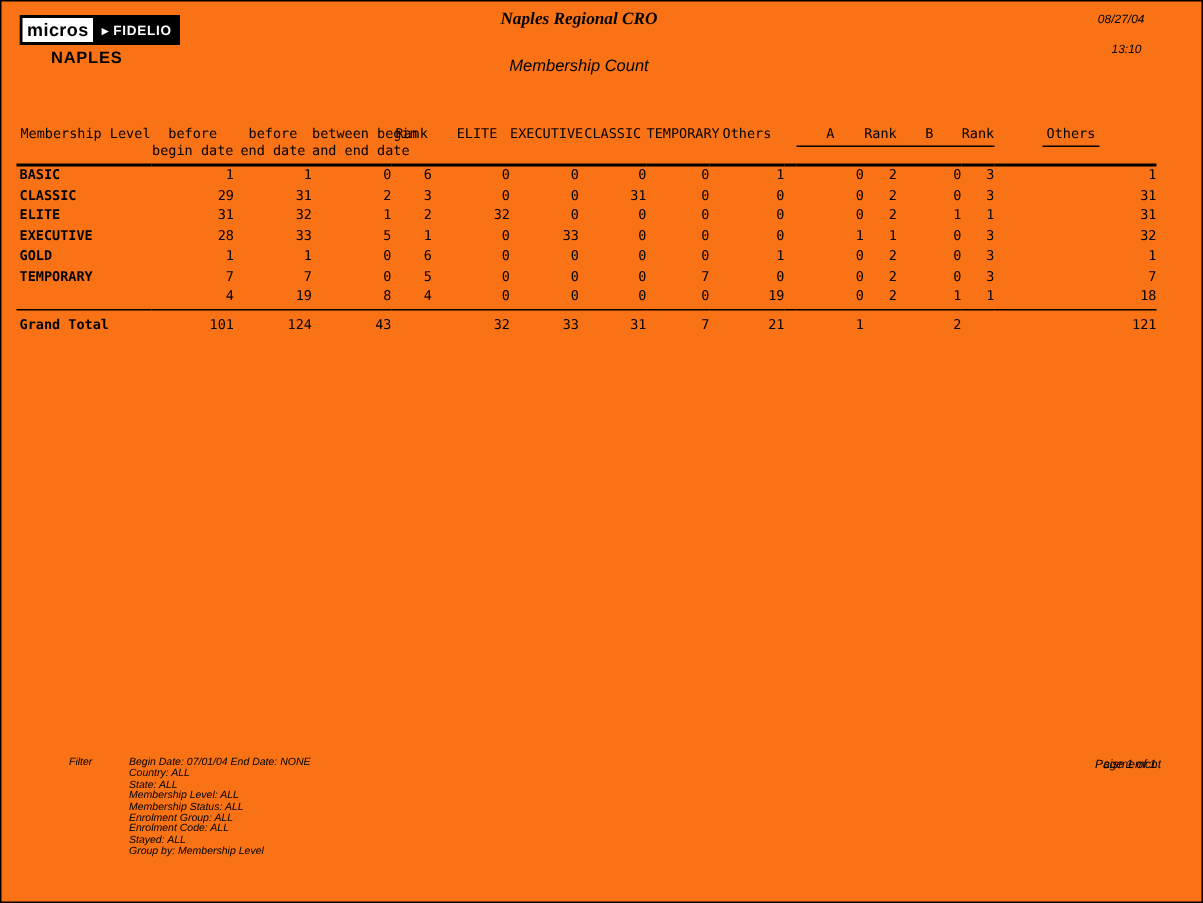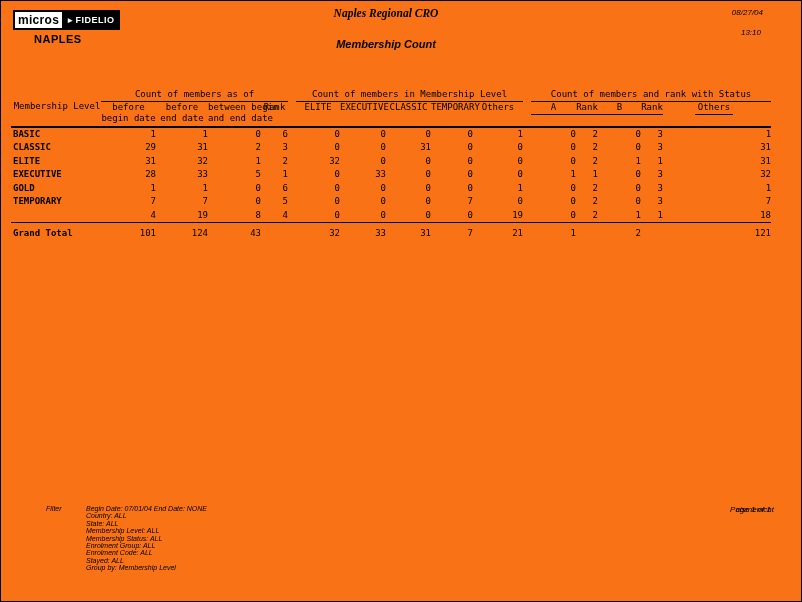--- a/index.html
+++ b/index.html
@@ -9,21 +9,21 @@
   
   .logo{position:absolute;left:12px;top:9px;display:flex;height:20px;align-items:stretch;}
   .logo-micros{background:#fff;border:2px solid #000;display:flex;align-items:center;
                font-weight:bold;font-size:12px;padding:0 3px;letter-spacing:.3px;}
   .logo-fidelio{background:#000;color:#fff;display:flex;align-items:center;
                 font-weight:bold;font-size:9px;padding:0 5px 0 2px;letter-spacing:.5px;}
   .logo-arrow{color:#fff;font-size:8px;margin-right:1px;}
   .property{position:absolute;left:33px;top:32px;font-weight:bold;font-size:11px;letter-spacing:.5px;white-space:nowrap;}
   .title{position:absolute;left:0;right:30px;top:6px;text-align:center;font-weight:bold;
          font-style:italic;font-size:11.5px;white-space:nowrap;font-family:Liberation Serif, serif;}
-  .subtitle{position:absolute;left:0;right:30px;top:37px;text-align:center;font-weight:bold;
+  .subtitle{position:absolute;left:0;right:30px;top:37px;text-align:center;font-weight:normal;
             font-style:italic;font-size:11px;white-space:nowrap;}
   .pdate{position:absolute;right:38px;top:7px;font-size:8px;font-style:italic;white-space:nowrap;}
   .ptime{position:absolute;right:40px;top:27px;font-size:8px;font-style:italic;white-space:nowrap;}
 
   
   .report-table{position:absolute;left:10px;top:84px;border-collapse:collapse;table-layout:fixed;
                 width:760px;font-family:"DejaVu Sans Mono",monospace;font-size:9px;}
   .report-table td{padding:0;white-space:nowrap;overflow:visible;}
   tr.group-row{height:16px;}
   tr.group-row td{vertical-align:bottom;}
@@ -81,28 +81,20 @@
         <col style="width:42px">
         <col style="width:50px">
       <col style="width:8px">
       <col style="width:45px">
         <col style="width:22px">
         <col style="width:43px">
         <col style="width:22px">
         <col style="width:108px">
     </colgroup>
     <thead>
-      <tr class="group-row">
-        <td></td>
-        <td class="grp" colspan="4">Count of members as of</td>
-        <td></td>
-        <td class="grp" colspan="5">Count of members in Membership Level</td>
-        <td></td>
-        <td class="grp" colspan="5">Count of members and rank with Status</td>
-      </tr>
       <tr class="sub-row">
         <td class="lblh">Membership Level</td>
         <td>
           <div>before</div>
           <div>begin date</div>
         </td>
         <td>
           <div>before</div>
           <div>end date</div>
         </td>

